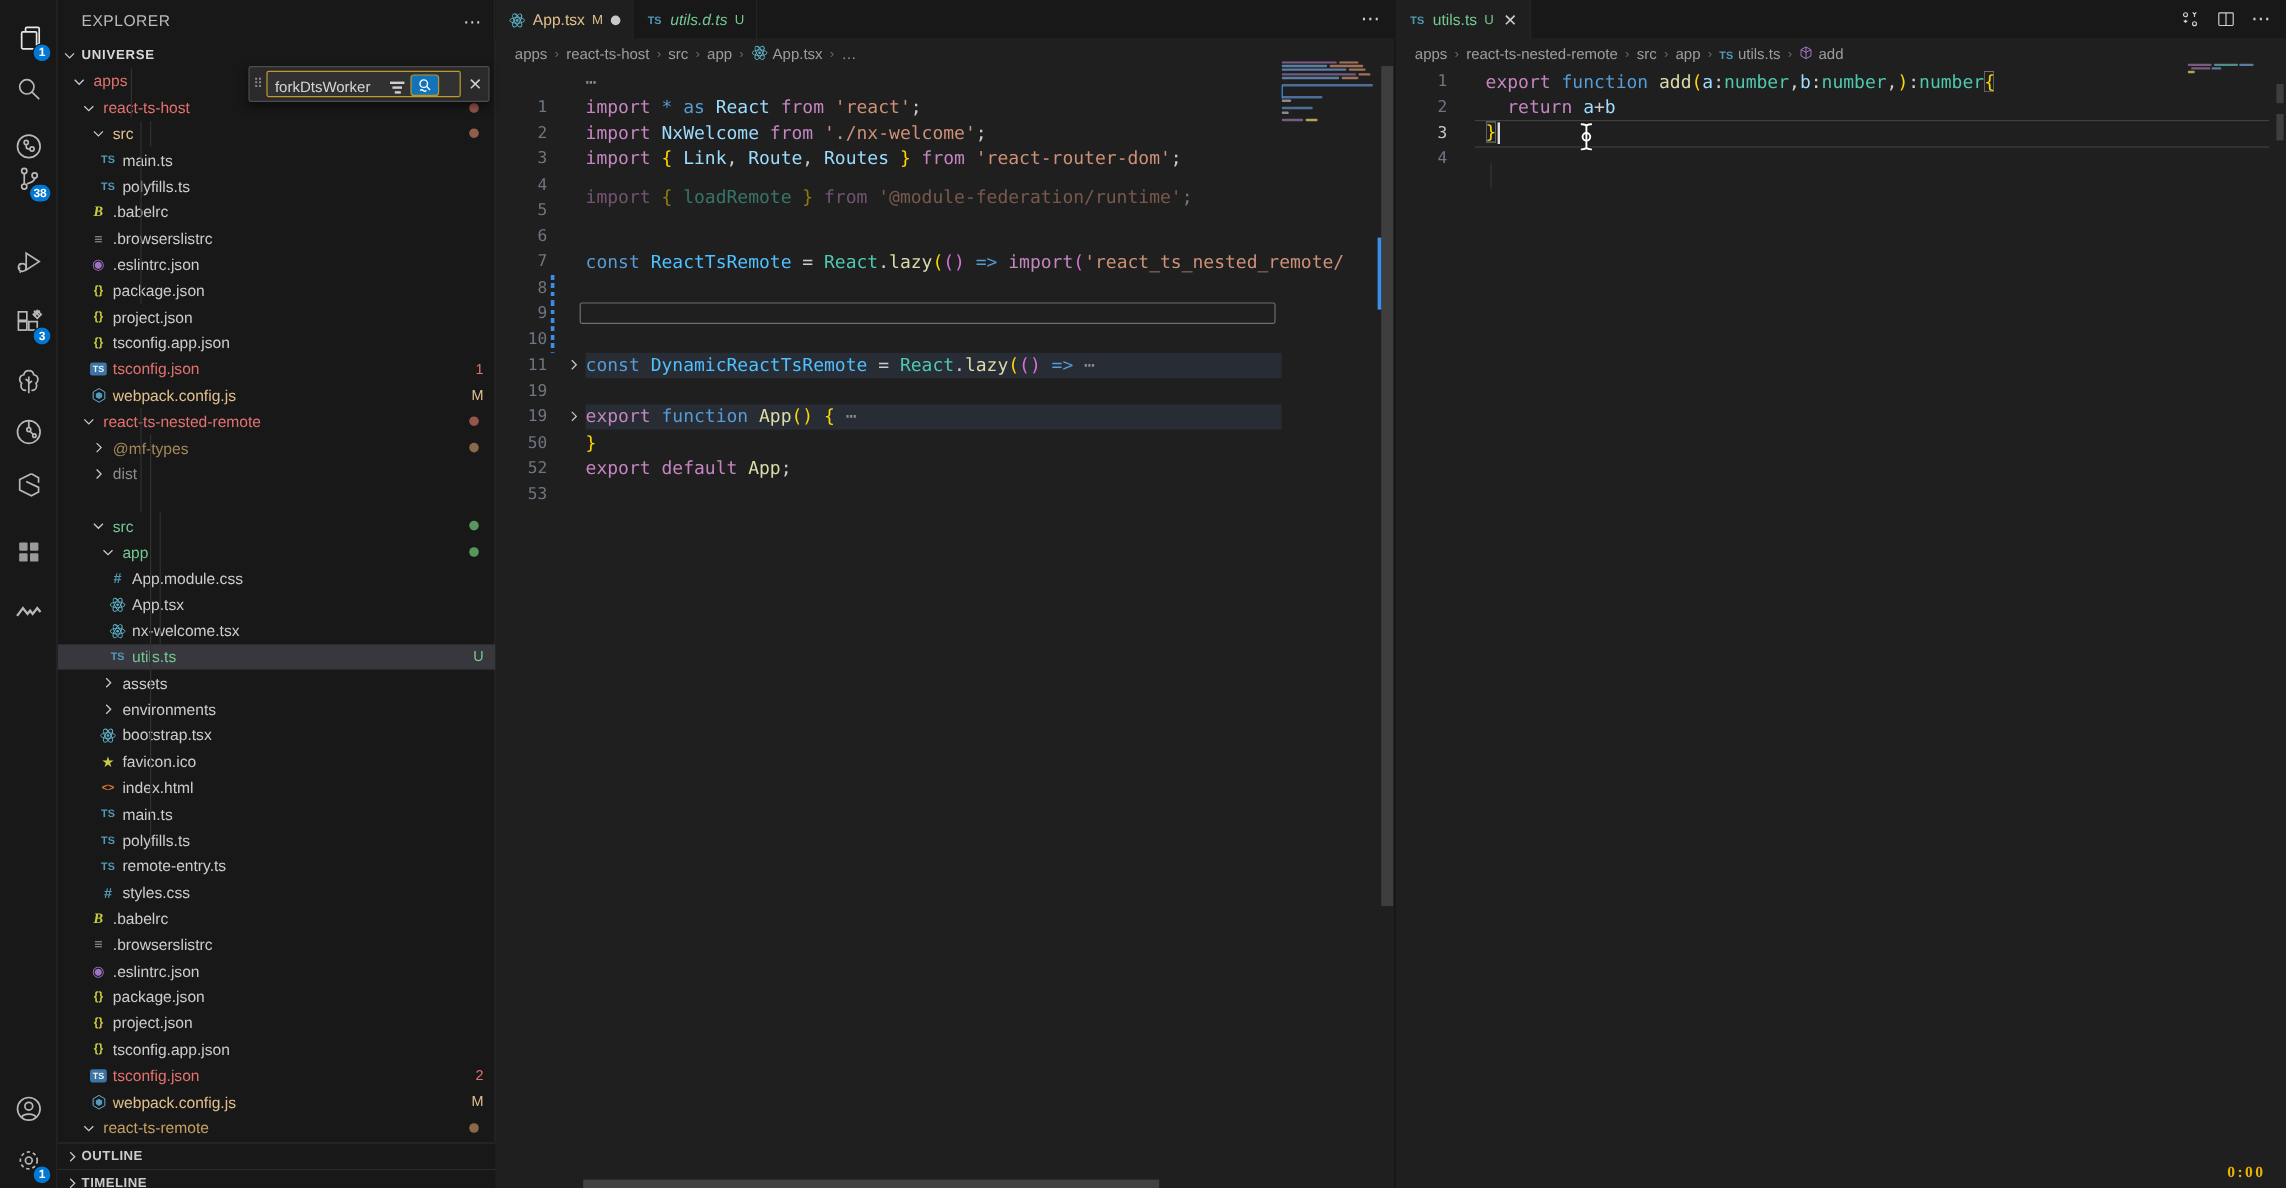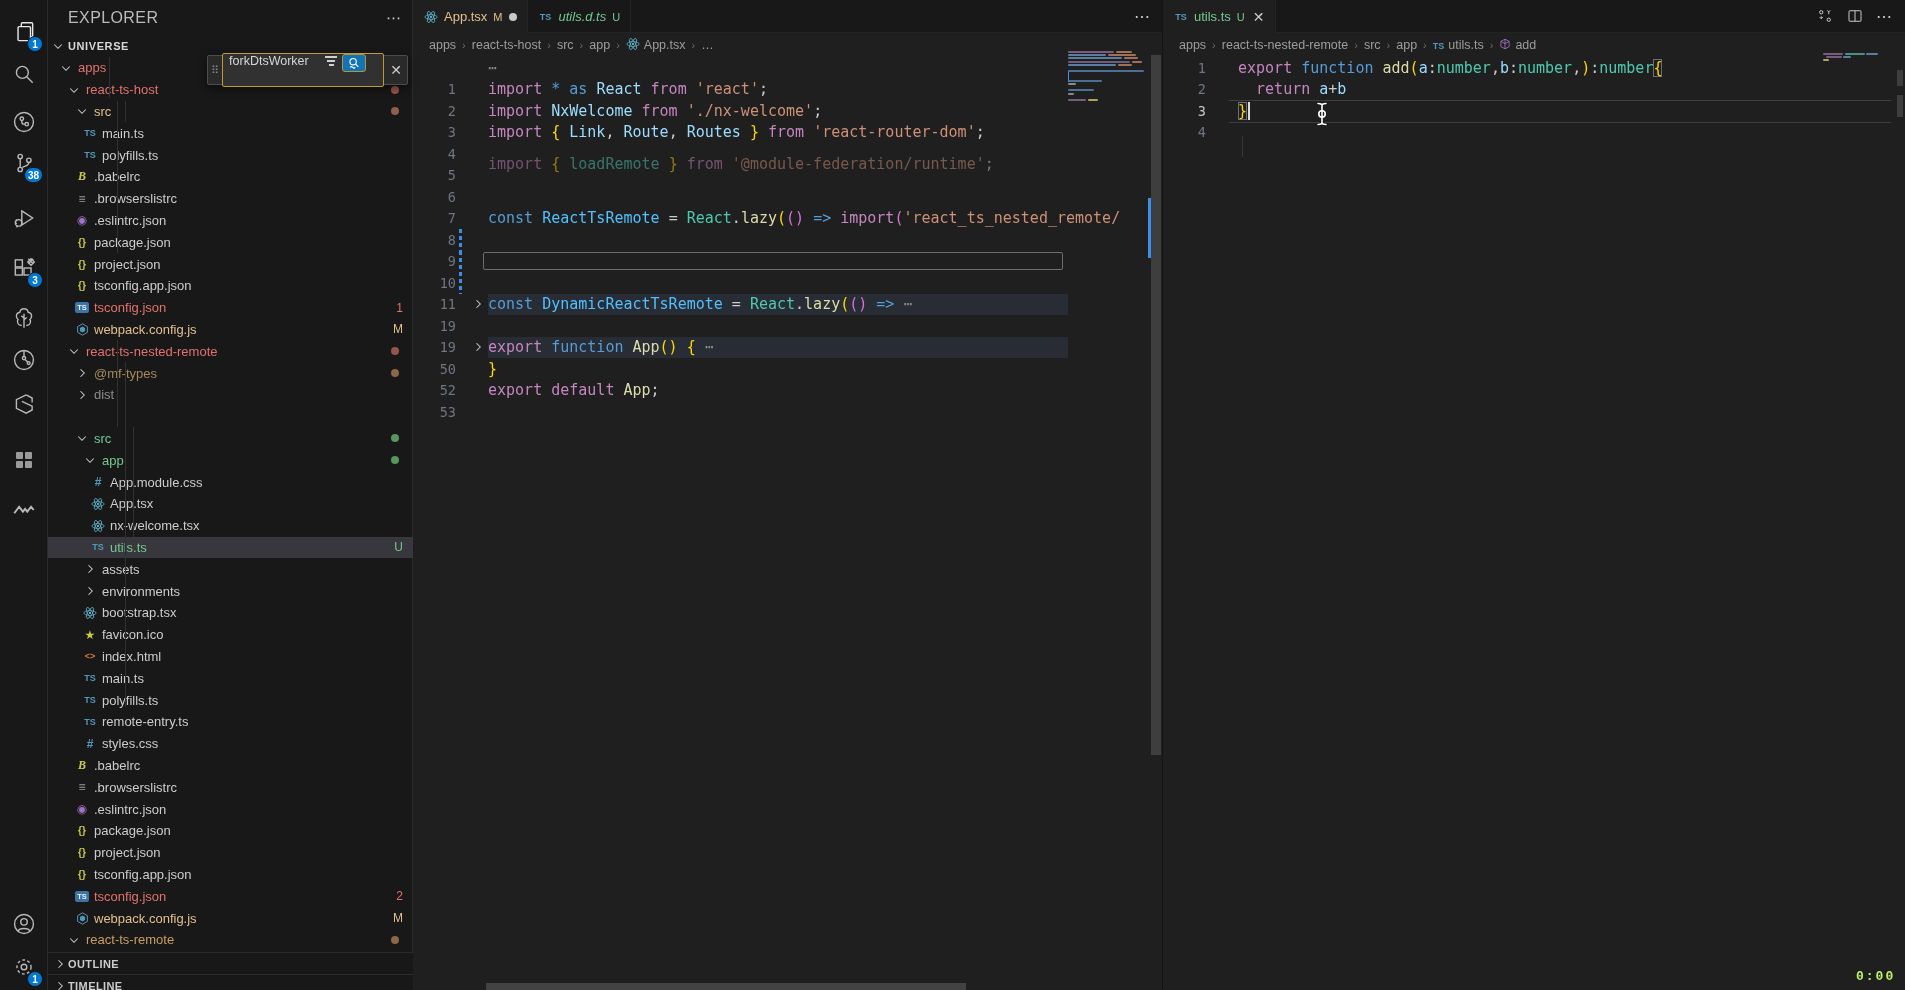--- a/index.html
+++ b/index.html
@@ -10,42 +10,42 @@
   
   .abar { position:absolute; left:0; top:0; width:48px; height:990px; background:#181818; border-right:1px solid #2b2b2b; }
   .ab-item { position:absolute; left:0; width:47px; height:44px; display:flex; align-items:center; justify-content:center; color:#b8b8b8; cursor:pointer; }
   .ab-item.active { color:#e7e7e7; }
   .ab-item svg { display:block; }
   .ab-badge { position:absolute; right:4px; bottom:2px; min-width:16px; height:16px; padding:0 3px; background:#0078d4; border-radius:9px; color:#fff; font-size:10px; font-weight:bold; display:flex; align-items:center; justify-content:center; border:1px solid #181818; }
 
   
   .sidebar { position:absolute; left:48px; top:0; width:365px; height:990px; background:#181818; border-right:1px solid #2b2b2b; }
   .sb-head { height:35px; display:flex; align-items:center; padding:0 10px 0 20px; }
-  .sb-title { font-size:16px; color:#bbb; letter-spacing:.4px; }
+  .sb-title { font-size:13px; color:#bbb; letter-spacing:.4px; }
   .sb-dots { margin-left:auto; color:#cfcfcf; font-size:15px; letter-spacing:1px; cursor:pointer; }
   .ws-row { height:22px; display:flex; align-items:center; padding-left:2px; cursor:pointer; }
   .ws-label { font-size:11px; font-weight:bold; color:#d7d7d7; letter-spacing:.6px; margin-left:2px; }
   .chev { width:16px; height:16px; display:flex; align-items:center; justify-content:center; color:#cccccc; flex:0 0 16px; }
   .tree { position:absolute; left:0; top:57px; width:365px; bottom:38px; overflow:hidden; }
   .trow { position:absolute; left:0; width:365px; height:21.8px; display:flex; align-items:center; font-size:13px; color:#cccccc; cursor:pointer; }
   .trow.sel { background:#37373d; }
   .t-ic { width:16px; flex:0 0 16px; display:flex; align-items:center; justify-content:center; }
   .t-label { margin-left:4px; white-space:nowrap; }
   .t-badge { position:absolute; right:10px; font-size:12px; }
   .t-dot { position:absolute; right:14px; width:8px; height:8px; border-radius:50%; }
   .c-err { color:#e2726e; } .c-mod { color:#e2c08d; } .c-unt { color:#73c991; }
   .c-ign { color:#8c8c8c; } .c-mft { color:#a5885c; } .c-mod2 { color:#c89f63; }
   .guide { position:absolute; width:1px; background:#313131; }
   .sb-section { position:absolute; left:0; width:365px; height:22px; border-top:1px solid #2b2b2b; display:flex; align-items:center; padding-left:4px; background:#181818; cursor:pointer; }
   .sb-section span.lbl { font-size:11px; font-weight:bold; color:#cccccc; letter-spacing:.4px; }
 
   
   .filter { position:absolute; left:159px; top:55px; width:201px; height:30px; background:#2a2a2a; border:1px solid #4d4d4d; border-radius:2px; box-shadow:0 3px 8px rgba(0,0,0,.5); display:flex; align-items:center; padding:0 5px 0 3px; z-index:5; }
   .grip { color:#8a8a8a; font-size:11px; line-height:10px; margin-right:3px; cursor:grab; }
-  .f-input { flex:1; height:34px; background:#313131; border:1px solid #c09a2e; border-radius:2px; display:flex; align-items:flex-start; padding:0 17px 0 6px; }
+  .f-input { flex:1; height:22px; background:#313131; border:1px solid #c09a2e; border-radius:2px; display:flex; align-items:flex-end; padding:0 17px 0 6px; }
   .f-text { font-size:12.5px; color:#d6d6d6; flex:1; white-space:nowrap; }
   .f-filter { width:14px; margin-right:4px; cursor:pointer; }
   .f-filter i { display:block; height:2px; background:#d0d0d0; margin:2px auto; }
   .f-filter i:nth-child(1){width:12px}.f-filter i:nth-child(2){width:8px}.f-filter i:nth-child(3){width:5px}
   .f-btn { width:24px; height:18px; background:#1273b8; border:1px solid #b8962e; border-radius:3px; display:flex; align-items:center; justify-content:center; cursor:pointer; }
   .f-close { margin-left:6px; color:#cccccc; font-size:14px; cursor:pointer; }
 
   
   .group { position:absolute; top:0; height:990px; background:#1f1f1f; }
   .g-left { left:413px; width:749px; }
@@ -94,21 +94,21 @@
   .ic-tsc { background:#3b74a8; color:#eee; font-size:7.5px; font-weight:bold; padding:1px 2px; border-radius:2px; }
   .ic-babel { color:#cbcb41; font-style:italic; font-weight:bold; font-size:12px; font-family:"Liberation Serif",serif; }
   .ic-bl { color:#9a9a9a; font-size:12px; font-weight:bold; }
   .ic-eslint { color:#a074c4; font-size:12px; }
   .ic-json { color:#cbcb41; font-size:10px; font-weight:bold; }
   .ic-css { color:#519aba; font-size:12px; font-weight:bold; }
   .ic-star { color:#cbcb41; font-size:12px; }
   .ic-html { color:#e37933; font-size:9px; font-weight:bold; }
 
   
-  .timer { position:absolute; left:1856px; top:969px; color:#bef264; font-family:Liberation Mono, monospace; font-size:13px; font-weight:bold; letter-spacing:2px; }
+  .timer { position:absolute; left:1856px; top:969px; color:#eab308; font-family:Liberation Serif, serif; font-size:13px; font-weight:bold; letter-spacing:2px; }
   .mcursor { position:absolute; left:1313px; top:101px; z-index:50; }
 </style>
 </head>
 <body>
 
 <div class="app">
 
   <nav class="abar" id="abar">
       <div class="ab-item active" style="top: 10px;">
         <svg width="26" height="26" viewBox="0 0 24 24" fill="none" stroke="currentColor" stroke-width="1.3">
@@ -124,21 +124,21 @@
         </svg>
       </div>
       <div class="ab-item" style="top: 100px;">
         <svg width="26" height="26" viewBox="0 0 24 24" fill="none" stroke="currentColor" stroke-width="1.3">
           <circle cx="12" cy="12" r="8.7"></circle>
           <circle cx="10" cy="9" r="1.6"></circle>
           <circle cx="14.5" cy="14" r="1.6"></circle>
           <path d="M10 10.6v1.4a2 2 0 0 0 2 2h.9"></path>
         </svg>
       </div>
-      <div class="ab-item" style="top: 141px;">
+      <div class="ab-item" style="top: 127px;">
         <svg width="26" height="26" viewBox="0 0 24 24" fill="none" stroke="currentColor" stroke-width="1.3">
           <circle cx="8.5" cy="6" r="2"></circle>
           <circle cx="8.5" cy="18" r="2"></circle>
           <circle cx="16.5" cy="9.5" r="2"></circle>
           <path d="M8.5 8v8"></path>
           <path d="M16.5 11.5c0 3-3.5 3.2-6 4.5"></path>
         </svg>
         <span class="ab-badge">38</span>
       </div>
       <div class="ab-item" style="top: 196px;">

